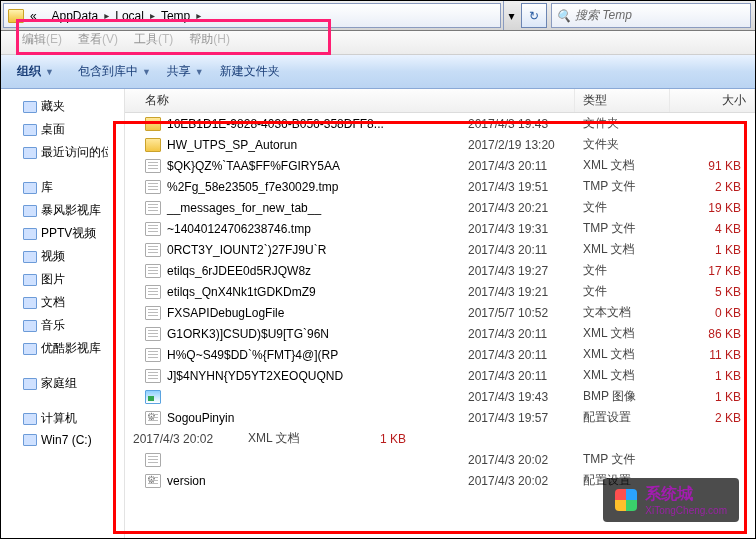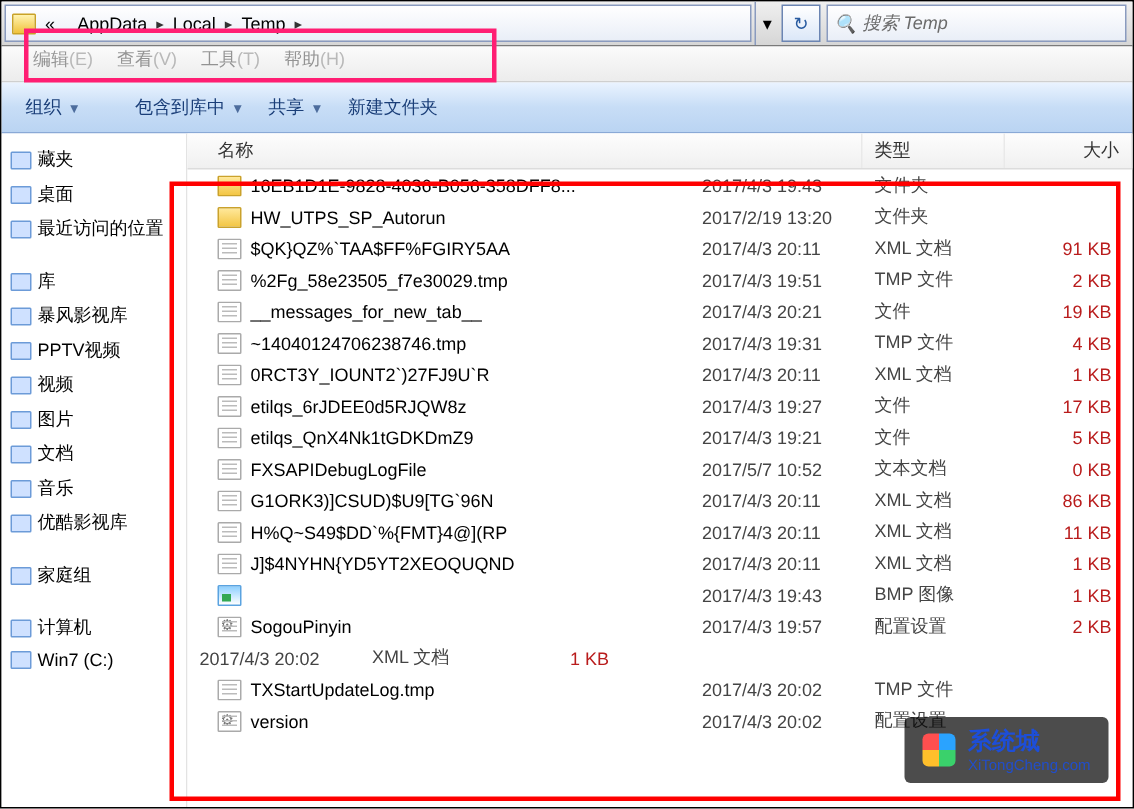--- a/index.html
+++ b/index.html
@@ -18,24 +18,24 @@
   .highlight-addr { position: absolute; z-index: 20; border: 3px solid #ff1e73; left: 15px; top: 18px; width: 315px; height: 36px; pointer-events: none; }
   
   .menubar { height: 24px; display: flex; align-items: flex-start; gap: 16px; padding: 0 21px; background: linear-gradient(#fbfbfb,#ececec); border-bottom: 1px solid #cfcfcf; color: #444; }
   .menubar .half { opacity: .55; }
   .menu-item { cursor: pointer; }
   .menu-item .hk { color: #888; }
   
   .toolbar { height: 34px; display: flex; align-items: center; padding: 0 8px; background: linear-gradient(#eaf3ff,#c7ddf6,#bad4f2); border-bottom: 1px solid #8aa9d6; color: #1a3e78; }
   .tb-item { display: flex; align-items: center; gap: 4px; padding: 3px 8px; border-radius: 2px; cursor: pointer; }
   .chev { font-size: 9px; opacity: .7; }
-  .org-btn { color: #1a3e78; margin-right: 20px;}
+  .org-btn { color: #1a3e78; margin-right: 8px; font-weight: bold;}
   
   .body-area { position: relative; display: flex; height: calc(539px - 30px - 24px - 34px); }
-  .sidebar { width: 124px; background: #fff; border-right: 1px solid #e3e3e3; padding: 6px 0; overflow: hidden; }
+  .sidebar { width: 124px; background: #fff; border-right: 1px solid #e3e3e3; padding: 6px 16px; overflow: hidden; }
   .sb-item { padding: 3px 6px 3px 6px; white-space: nowrap; overflow: hidden; cursor: pointer; display: flex; align-items: center; gap: 4px; }
   .sb-item .ic { width: 14px; height: 12px; background: #cfe1ff; border: 1px solid #6c9bd8; border-radius: 1px; flex: none; }
   .sb-sep { height: 12px; }
   
   .list { flex: 1; background: #fff; position: relative; }
   .cols { height: 24px; display: flex; align-items: center; background: linear-gradient(#fdfdfd,#f0f0f0); border-bottom: 1px solid #dcdcdc; color: #333; }
   .col { padding: 0 8px; border-right: 1px solid #e9e9e9; height: 100%; display: flex; align-items: center; cursor: pointer; }
   .c-name { flex: 1; padding-left: 20px; }
   .c-date { width: 115px; }
   .c-type { width: 95px; }
@@ -48,21 +48,21 @@
   .cell-size { width: 85px; padding: 0 14px 0 8px; text-align: right; color: #b91c1c; }
   .fic { width: 16px; height: 14px; flex: none; border: 1px solid #aaa; background: #fff; position: relative; border-radius: 1px; }
   .fic.folder { background: linear-gradient(#ffe89a,#f3c645); border-color: #caa22c; }
   .fic.xml::after, .fic.txt::after, .fic.tmp::after, .fic.ini::after { content: ""; position: absolute; left: 2px; right: 2px; top: 2px; height: 1px; background: #bbb; box-shadow: 0 3px 0 #bbb, 0 6px 0 #bbb; }
   .fic.bmp { background: linear-gradient(#8fd0ff,#fff); border-color: #5aa3e0; }
   .fic.bmp::after { content:""; position:absolute; left:2px; bottom:2px; width:6px; height:5px; background:#32a852; }
   .fic.ini { background: #fff; }
   .fic.ini::before { content:"⚙"; position:absolute; left:1px; top:-1px; font-size:10px; color:#777; }
   .highlight-list { position: absolute; z-index: 19; border: 3px solid #ff0000; left: 112px; top: 120px; right: 8px; bottom: 4px; pointer-events: none; }
   
-  .wm { position: absolute; right: 16px; bottom: 16px; display: flex; align-items: center; gap: 8px; color: #1d4ed8; font-size: 16px; font-weight: 700; background: rgba(0,0,0,.70); padding: 6px 12px; border-radius: 4px; pointer-events: none; }
+  .wm { position: absolute; right: 16px; bottom: 16px; display: flex; align-items: center; gap: 8px; color: #a21caf; font-size: 16px; font-weight: 700; background: rgba(0,0,0,.70); padding: 6px 12px; border-radius: 4px; pointer-events: none; }
   .wm .logo { width: 22px; height: 22px; border-radius: 4px; background: conic-gradient(#2aa3ff 0 90deg, #3ad16b 90deg 180deg, #ffbf2b 180deg 270deg, #ff4f4f 270deg 360deg); }
 </style>
 </head>
 <body>
 
 <div class="root">
 
   <div class="addr-row">
     <div class="addr-box">
       <span class="folder-ic"></span>
@@ -315,21 +315,20 @@
             <div class="cell-size">2 KB</div>
           </div>
           <div class="row">
             <div class="cell-date">2017/4/3 20:02</div>
             <div class="cell-type">XML 文档</div>
             <div class="cell-size">1 KB</div>
           </div>
           <div class="row">
             <div class="cell-name">
               <span class="fic tmp"></span>
-              <span>TXStartUpdateLog.tmp</span>
             </div>
             <div class="cell-date">2017/4/3 20:02</div>
             <div class="cell-type">TMP 文件</div>
             <div class="cell-size"></div>
           </div>
           <div class="row">
             <div class="cell-name">
               <span class="fic ini"></span>
               <span>version</span>
             </div>

